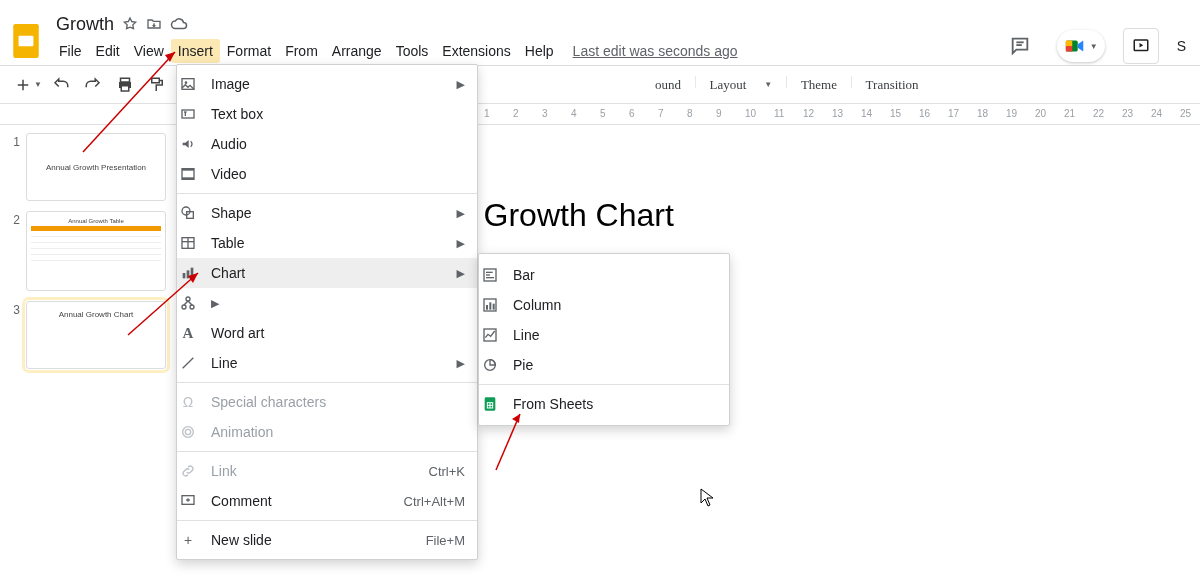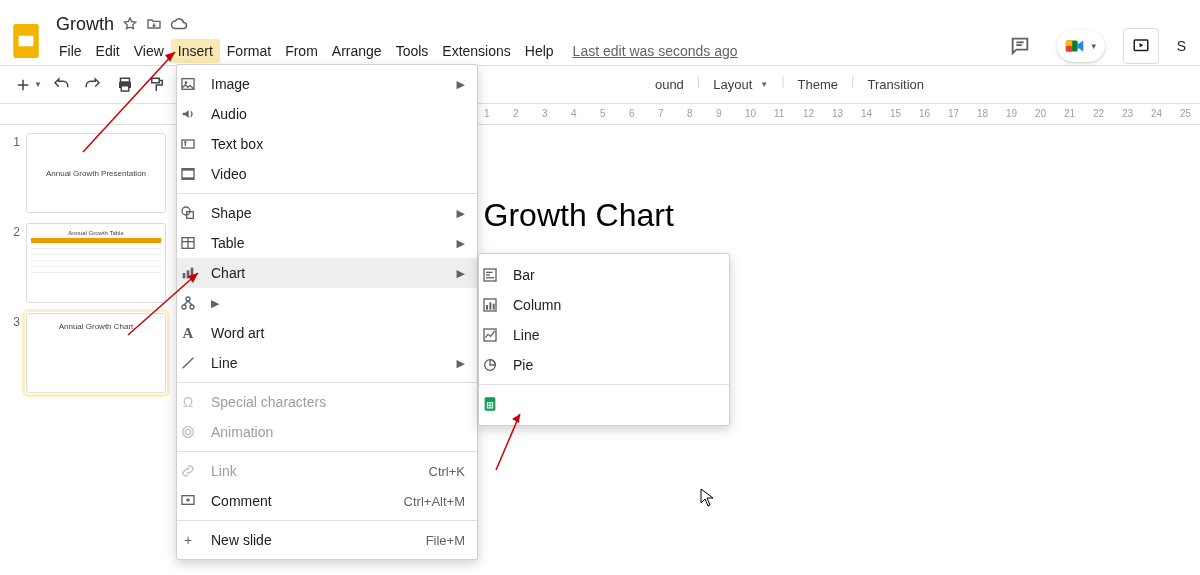--- a/index.html
+++ b/index.html
@@ -21,32 +21,32 @@
   .meet-btn svg { width: 22px; height: 22px; }
   .meet-btn .tri { font-size: 8px; color: #5f6368; }
   .present-btn { width: 36px; height: 36px; border: 1px solid #dadce0; border-radius: 4px; display: flex; align-items: center; justify-content: center; color: #202124; }
   .share-letter { font-size: 14px; color: #202124; }
   .divider { height: 1px; background: #dadce0; margin-top: 0; }
   .toolbar { display: flex; align-items: center; height: 37px; padding: 0 10px; gap: 6px; position: relative; }
   .tb-btn { height: 26px; min-width: 26px; display: flex; align-items: center; justify-content: center; color: #444; padding: 0 2px; }
   .tb-btn svg { width: 18px; height: 18px; }
   .tb-dropdown { display: inline-flex; align-items: center; font-size: 8px; color: #5f6368; margin-left: -2px; }
   .tb-group { display: flex; align-items: center; }
-  .toolbar-right-labels { margin-left: 470px; display: flex; gap: 4px; font-size: 13px; color: #3c4043; }
+  .toolbar-right-labels { margin-left: 470px; display: flex; gap: 4px; font-size: 13px; color: #3c4043; font-family: Liberation Serif, serif; }
   .toolbar-right-labels .lbl { padding: 4px 9px; cursor: pointer; }
-  .toolbar-right-labels .lbl.layout { display: inline-flex; align-items: center; gap: 8px; }
+  .toolbar-right-labels .lbl.layout { display: inline-flex; align-items: center; gap: 18px; }
   .ruler-row { height: 22px; border-top: 1px solid #e0e0e0; border-bottom: 1px solid #e0e0e0; display: flex; }
   .ruler-spacer { width: 478px; }
   .ruler { flex: 1; position: relative; font-size: 10px; color: #9aa0a6; overflow: hidden; }
   .ruler .tick { position: absolute; top: 4px; }
   .content { display: flex; height: calc(575px - 65px - 1px - 37px - 22px); }
   .thumb-col { width: 175px; padding: 8px 8px; border-right: 1px solid transparent; }
   .thumb-row { display: flex; gap: 6px; margin-bottom: 10px; }
   .thumb-num { width: 12px; text-align: right; font-size: 12px; color: #5f6368; padding-top: 2px; }
-  .thumb { flex: 1; height: 80px; background: #fff; border: 1px solid #dadce0; border-radius: 3px; font-size: 8px; display: flex; align-items: center; justify-content: center; color: #444; text-align: center; padding: 4px; }
+  .thumb { flex: 1; height: 68px; background: #fff; border: 1px solid #dadce0; border-radius: 3px; font-size: 8px; display: flex; align-items: center; justify-content: center; color: #444; text-align: center; padding: 4px; }
   .thumb.selected { outline: 3px solid #feefc3; outline-offset: 1px; }
   .thumb-table { border: 1px solid #dadce0; flex:1; height:80px; border-radius:3px; padding:6px 4px; display:flex; flex-direction:column; gap:2px; }
   .thumb-table .tt-title { font-size:6px; text-align:center; color:#444; }
   .thumb-table .tt-head { height:5px; background:#f29900; }
   .thumb-table .tt-row { height:4px; border-bottom:1px solid #eee; }
   .canvas-area { flex: 1; position: relative; background: #fff; }
   .slide-title { position: absolute; left: 200px; top: 72px; font-size: 32px; color: #000; font-weight: 400; }
   .cursor { position: absolute; left: 700px; top: 488px; }
   .cursor svg { width: 14px; height: 20px; }
   
@@ -257,35 +257,35 @@
           <circle cx="9" cy="10" r="2" fill="currentColor"></circle>
           <path d="M3 18l5-5 4 4 3-3 6 6" fill="none" stroke="currentColor" stroke-width="2"></path>
         </svg>
       </span>
       <span class="dm-label">Image</span>
       <span class="dm-sub">▶</span>
     </div>
   <div class="dm-item">
       <span class="dm-icon">
         <svg width="16" height="16" viewBox="0 0 24 24">
-          <path d="M4 10v4h4l5 4V6l-5 4z" fill="currentColor"></path>
-          <path d="M16 8a5 5 0 010 8" fill="none" stroke="currentColor" stroke-width="2"></path>
-        </svg>
-      </span>
-      <span class="dm-label">Audio</span>
-    </div>
-  <div class="dm-item">
-      <span class="dm-icon">
-        <svg width="16" height="16" viewBox="0 0 24 24">
           <rect x="3" y="6" width="18" height="12" fill="none" stroke="currentColor" stroke-width="2"></rect>
           <line x1="8" y1="9" x2="8" y2="15" stroke="currentColor" stroke-width="2"></line>
           <line x1="6" y1="9" x2="10" y2="9" stroke="currentColor" stroke-width="2"></line>
         </svg>
       </span>
       <span class="dm-label">Text box</span>
+    </div>
+  <div class="dm-item">
+      <span class="dm-icon">
+        <svg width="16" height="16" viewBox="0 0 24 24">
+          <path d="M4 10v4h4l5 4V6l-5 4z" fill="currentColor"></path>
+          <path d="M16 8a5 5 0 010 8" fill="none" stroke="currentColor" stroke-width="2"></path>
+        </svg>
+      </span>
+      <span class="dm-label">Audio</span>
     </div>
   <div class="dm-item">
       <span class="dm-icon">
         <svg width="16" height="16" viewBox="0 0 24 24">
           <rect x="3" y="4" width="18" height="16" fill="none" stroke="currentColor" stroke-width="2"></rect>
           <rect x="3" y="4" width="18" height="3" fill="currentColor"></rect>
           <rect x="3" y="17" width="18" height="3" fill="currentColor"></rect>
         </svg>
       </span>
       <span class="dm-label">Video</span>
@@ -437,20 +437,21 @@
   <div class="dm-sep"></div>
   <div class="dm-item">
       <span class="dm-icon">
         <svg width="16" height="16" viewBox="0 0 24 24">
           <rect x="4" y="2" width="16" height="20" rx="2" fill="#0f9d58"></rect>
           <rect x="8" y="10" width="8" height="8" fill="none" stroke="#fff" stroke-width="1.5"></rect>
           <line x1="12" y1="10" x2="12" y2="18" stroke="#fff" stroke-width="1.5"></line>
           <line x1="8" y1="14" x2="16" y2="14" stroke="#fff" stroke-width="1.5"></line>
         </svg>
       </span>
+      <span class="dm-label">From Sheets</span>
     </div>
 </div>
 
 <div class="cursor"><svg viewBox="0 0 14 20">
       <path d="M1 1l0 14 4-4 3 7 2-1-3-7 6 0z" fill="#fff" stroke="#000" stroke-width="1"></path>
     </svg></div>
 
 <div class="annot" style="left:75px; top:42px;"><svg width="120" height="120">
       <line x1="8" y1="110" x2="100" y2="10"></line>
       <polygon points="100,10 90,13 95,20"></polygon>

